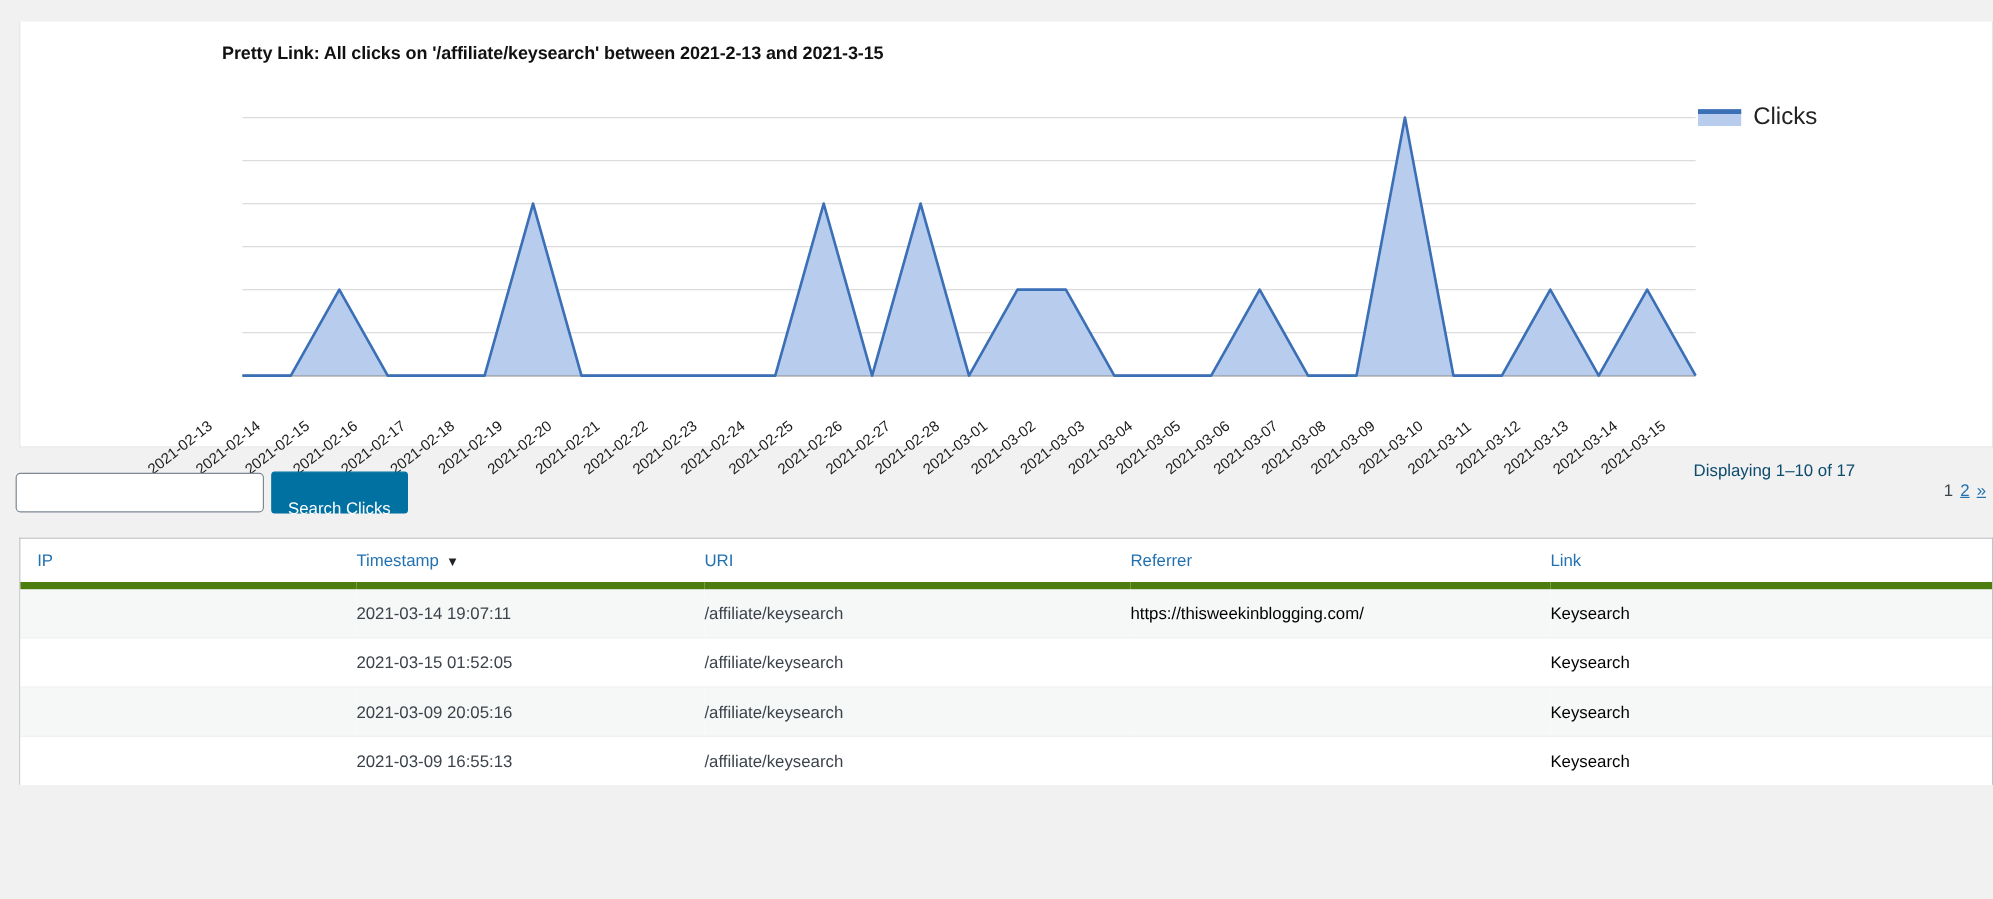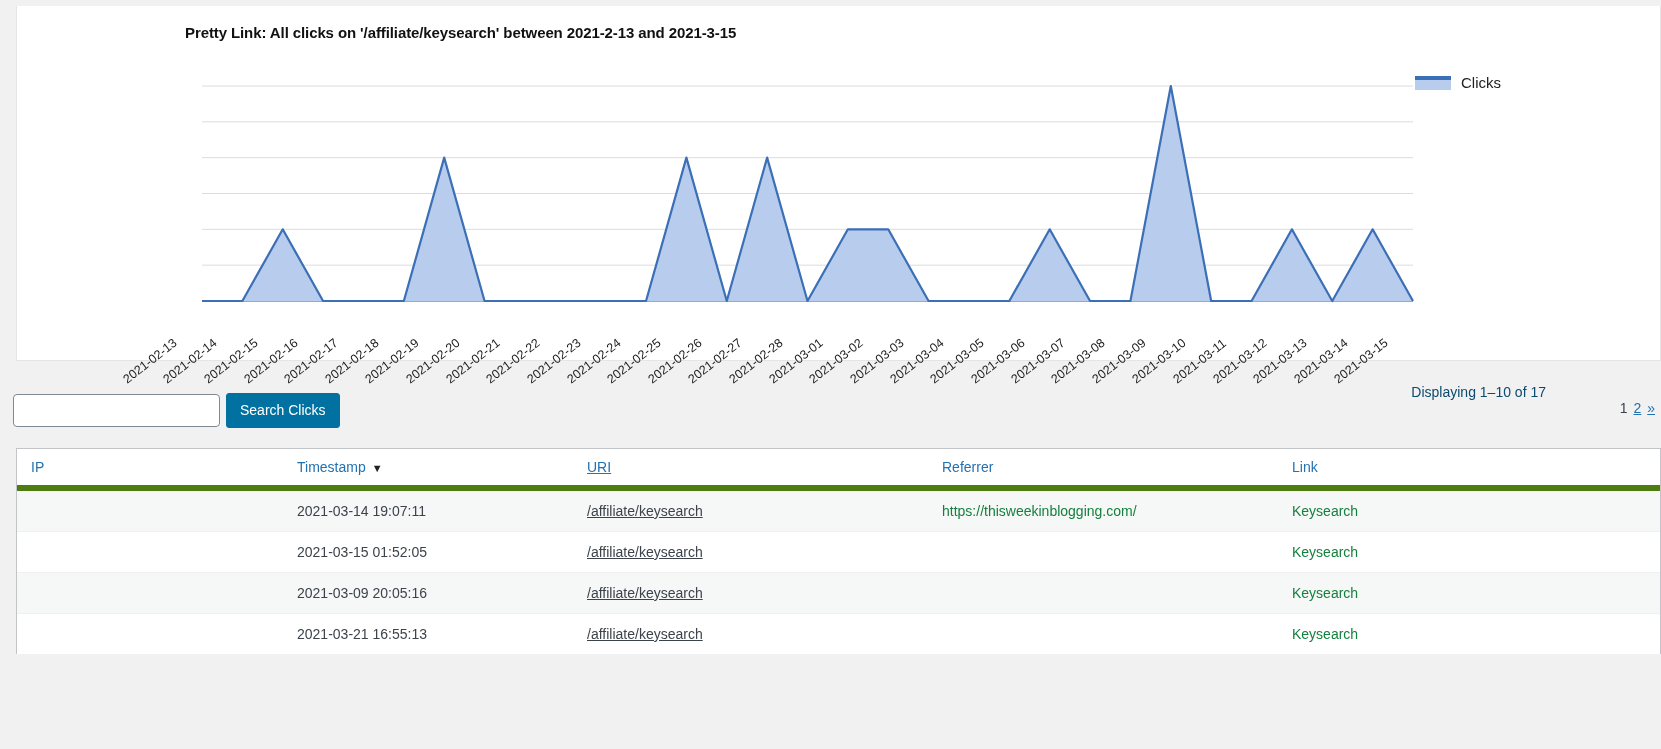--- a/index.html
+++ b/index.html
@@ -6,59 +6,59 @@
   html, body { margin:0; padding:0; }
   body {
     width:1661px; height:749px;
     background:#f1f1f1;
     font-family:"Liberation Sans", sans-serif;
     color:#32373c;
     overflow:hidden;
   }
   
   .chart-panel{
-    position:absolute; left:16px; top:6px; width:1645px; height:355px;
+    position:absolute; left:16px; top:18px; width:1645px; height:355px;
     background:#ffffff; border:1px solid #e5e5e5; border-top:none;
   }
   .chart-title{
     position:absolute; left:168px; top:18px;
     font-size:15px; font-weight:bold; color:#111; letter-spacing:-.1px;
     white-space:nowrap;
   }
   .plot-wrap{ position:absolute; left:0; top:0; width:1645px; height:355px; }
   .legend{
     position:absolute; left:1398px; top:68px;
     display:flex; align-items:center; gap:10px;
   }
   .legend-swatch{ width:36px; height:14px; background:#b8cdee; position:relative; }
   .legend-swatch::after{
     content:""; position:absolute; left:0; top:0; width:36px; height:4px;
     background:#3b6fb6;
   }
-  .legend-label{ font-size:15px; color:#222; }
+  .legend-label{ font-size:20px; color:#222; }
   .xlabels{ position:absolute; left:0; top:298px; width:1645px; height:60px; }
   .xlabel{
     position:absolute; top:0;
     font-size:12.5px; color:#1a1a1a; white-space:nowrap;
     transform-origin:left top;
     transform:rotate(-38deg) translate(-108px, 6px);
   }
   
   .search-row{
     position:absolute; left:0; top:380px; width:1661px; height:62px;
   }
   .search-input{
     position:absolute; left:13px; top:14px; width:207px; height:33px;
     border:1px solid #7e8993; border-radius:4px; background:#fff;
     font-family:"Liberation Sans", sans-serif; font-size:14px;
     padding:0 8px; color:#32373c; outline:none;
     box-shadow:0 0 0 transparent;
   }
   .search-btn{
-    position:absolute; left:226px; top:13px; height:35px; padding:0 13px;
+    position:absolute; left:226px; top:13px; height:35px; padding:13px 13px;
     background:#0071a1; color:#fff; border:1px solid #0071a1; border-radius:3px;
     font-family:"Liberation Sans", sans-serif; font-size:14px; line-height:33px;
     cursor:pointer;
   }
   .displaying{
     position:absolute; right:115px; top:4px;
     font-size:14px; color:#0c4a6e; white-space:nowrap;
   }
   .pagenums{
     position:absolute; right:6px; top:20px;
@@ -77,24 +77,24 @@
     padding:10px 10px 10px 0; border-bottom:6px solid #4d7c0f;
     white-space:nowrap;
   }
   thead th .sort-arrow{ font-size:11px; color:#1d2327; margin-left:6px; }
   tbody td{
     font-size:14px; color:#3c434a; padding:12px 10px 12px 0;
     border-top:1px solid #f0f0f1; white-space:nowrap;margin-left:44px;
   }
   tbody tr:nth-child(odd){ background:#f6f7f7; }
   tbody tr:nth-child(even){ background:#ffffff; }
-  tbody td a{ color:#15803d; text-decoration:none; }
+  tbody td a{ color:#000000; text-decoration:none; }
   .c-ip   { width:280px; padding-left:14px !important; }
   .c-ts   { width:290px; }
-  .c-uri  { width:355px;text-decoration:underline; }
+  .c-uri  { width:355px; }
   .c-ref  { width:350px; }
   .c-link { width:auto; }
   th.c-ip { padding-left:14px !important; }
 </style>
 </head>
 <body>
 
 <div class="chart-panel">
   <div class="chart-title">Pretty Link: All clicks on '/affiliate/keysearch' between 2021-2-13 and 2021-3-15</div>
 
@@ -191,20 +191,20 @@
         </tr>
         <tr>
           <td class="c-ip"></td>
           <td class="c-ts">2021-03-09 20:05:16</td>
           <td class="c-uri">/affiliate/keysearch</td>
           <td class="c-ref"></td>
           <td class="c-link"><a href="#">Keysearch</a></td>
         </tr>
         <tr>
           <td class="c-ip"></td>
-          <td class="c-ts">2021-03-21 16:55:13</td>
+          <td class="c-ts">2021-03-09 16:55:13</td>
           <td class="c-uri">/affiliate/keysearch</td>
           <td class="c-ref"></td>
           <td class="c-link"><a href="#">Keysearch</a></td>
         </tr>
       </tbody>
   </table>
 </div>
 
 </body></html>

